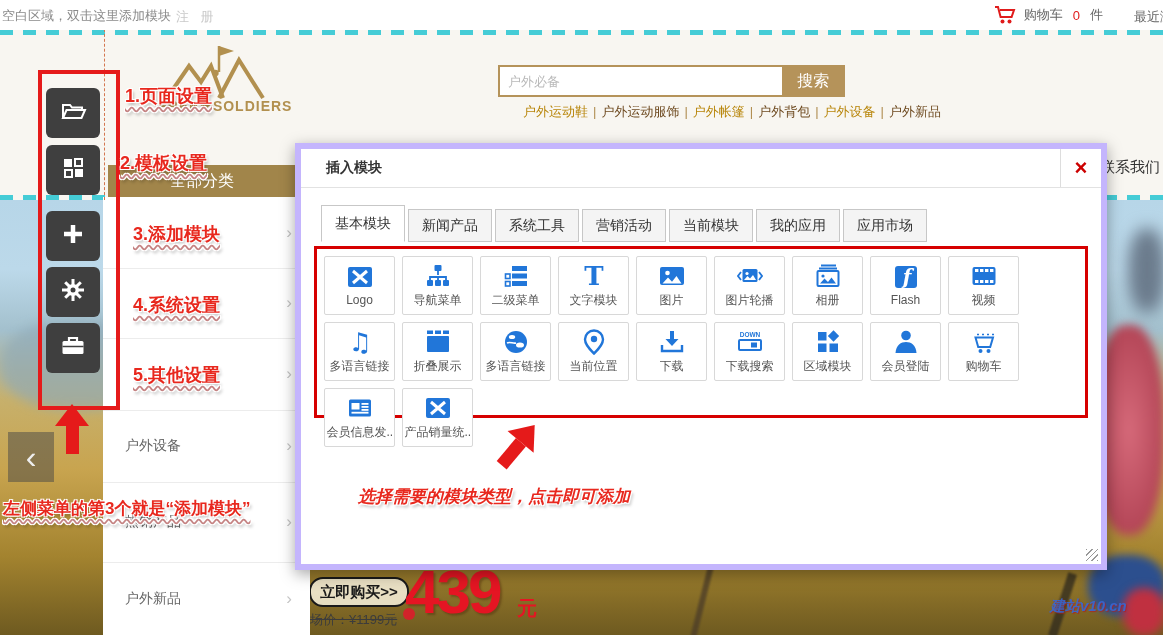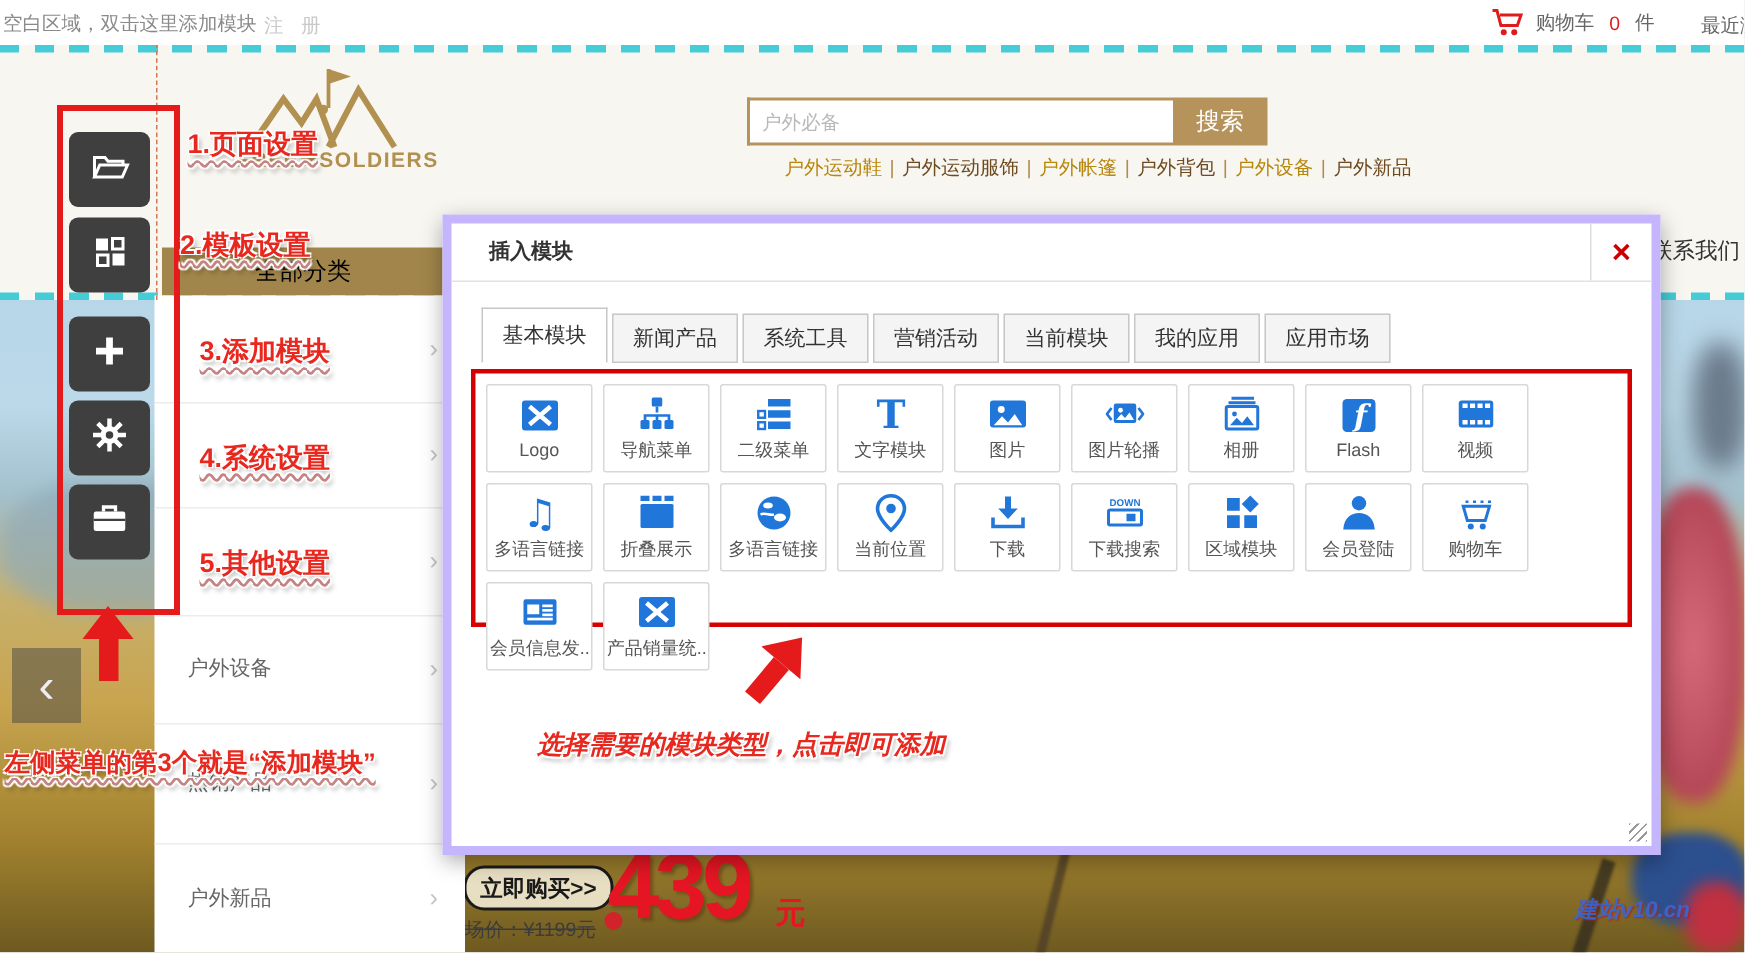--- a/index.html
+++ b/index.html
@@ -39,21 +39,21 @@
     background:linear-gradient(180deg,#b7d6e8 0%,#bcd9ea 16%,#a3c0cd 30%,#c7b06b 46%,#c8a44f 62%,#a3832f 82%,#6e5a20 100%);}
   .blob{position:absolute;filter:blur(6px);border-radius:45%;}
   .pole{position:absolute;filter:blur(1px);background:#4c3d28;opacity:.75;}
 
   
   .side-btn{left:46px;width:54px;height:50px;background:#3f3f3f;border-radius:6px;z-index:4;display:flex;align-items:center;justify-content:center;cursor:pointer;}
   .red-box{left:38px;top:70px;width:74px;height:332px;border:4px solid #e51a1a;z-index:6;}
   .prev-btn{left:8px;top:432px;width:46px;height:50px;background:rgba(70,70,70,.5);z-index:3;color:#eee;font-size:32px;display:flex;align-items:center;justify-content:center;cursor:pointer;}
 
   
-  .cat-bar{left:108px;top:165px;width:188px;height:32px;background:#a1854a;z-index:3;color:#000000;font-size:16px;display:flex;align-items:center;justify-content:center;}
+  .cat-bar{left:108px;top:165px;width:188px;height:32px;background:#a1854a;z-index:3;color:#ffffff;font-size:16px;display:flex;align-items:center;justify-content:center;}
   .cat-panel{left:103px;top:197px;width:207px;height:438px;background:#fff;z-index:4;}
   .cat-row{position:absolute;left:0;width:207px;border-bottom:1px solid #ececec;display:flex;align-items:center;cursor:pointer;}
   .cat-label{margin-left:22px;font-size:14px;color:#666;}
   .cat-chev{position:absolute;right:18px;font-size:17px;color:#c5c5c5;}
 
   
   .note{color:#e8281e;font-weight:bold;z-index:7;white-space:nowrap;
     text-shadow:-1px -1px 0 #fff,1px -1px 0 #fff,-1px 1px 0 #fff,1px 1px 0 #fff,2px 3px 3px rgba(0,0,0,.25);}
   .wavy{text-decoration:underline wavy rgba(150,30,30,.55);text-underline-offset:4px;}
   .n-step{font-size:18px;}

